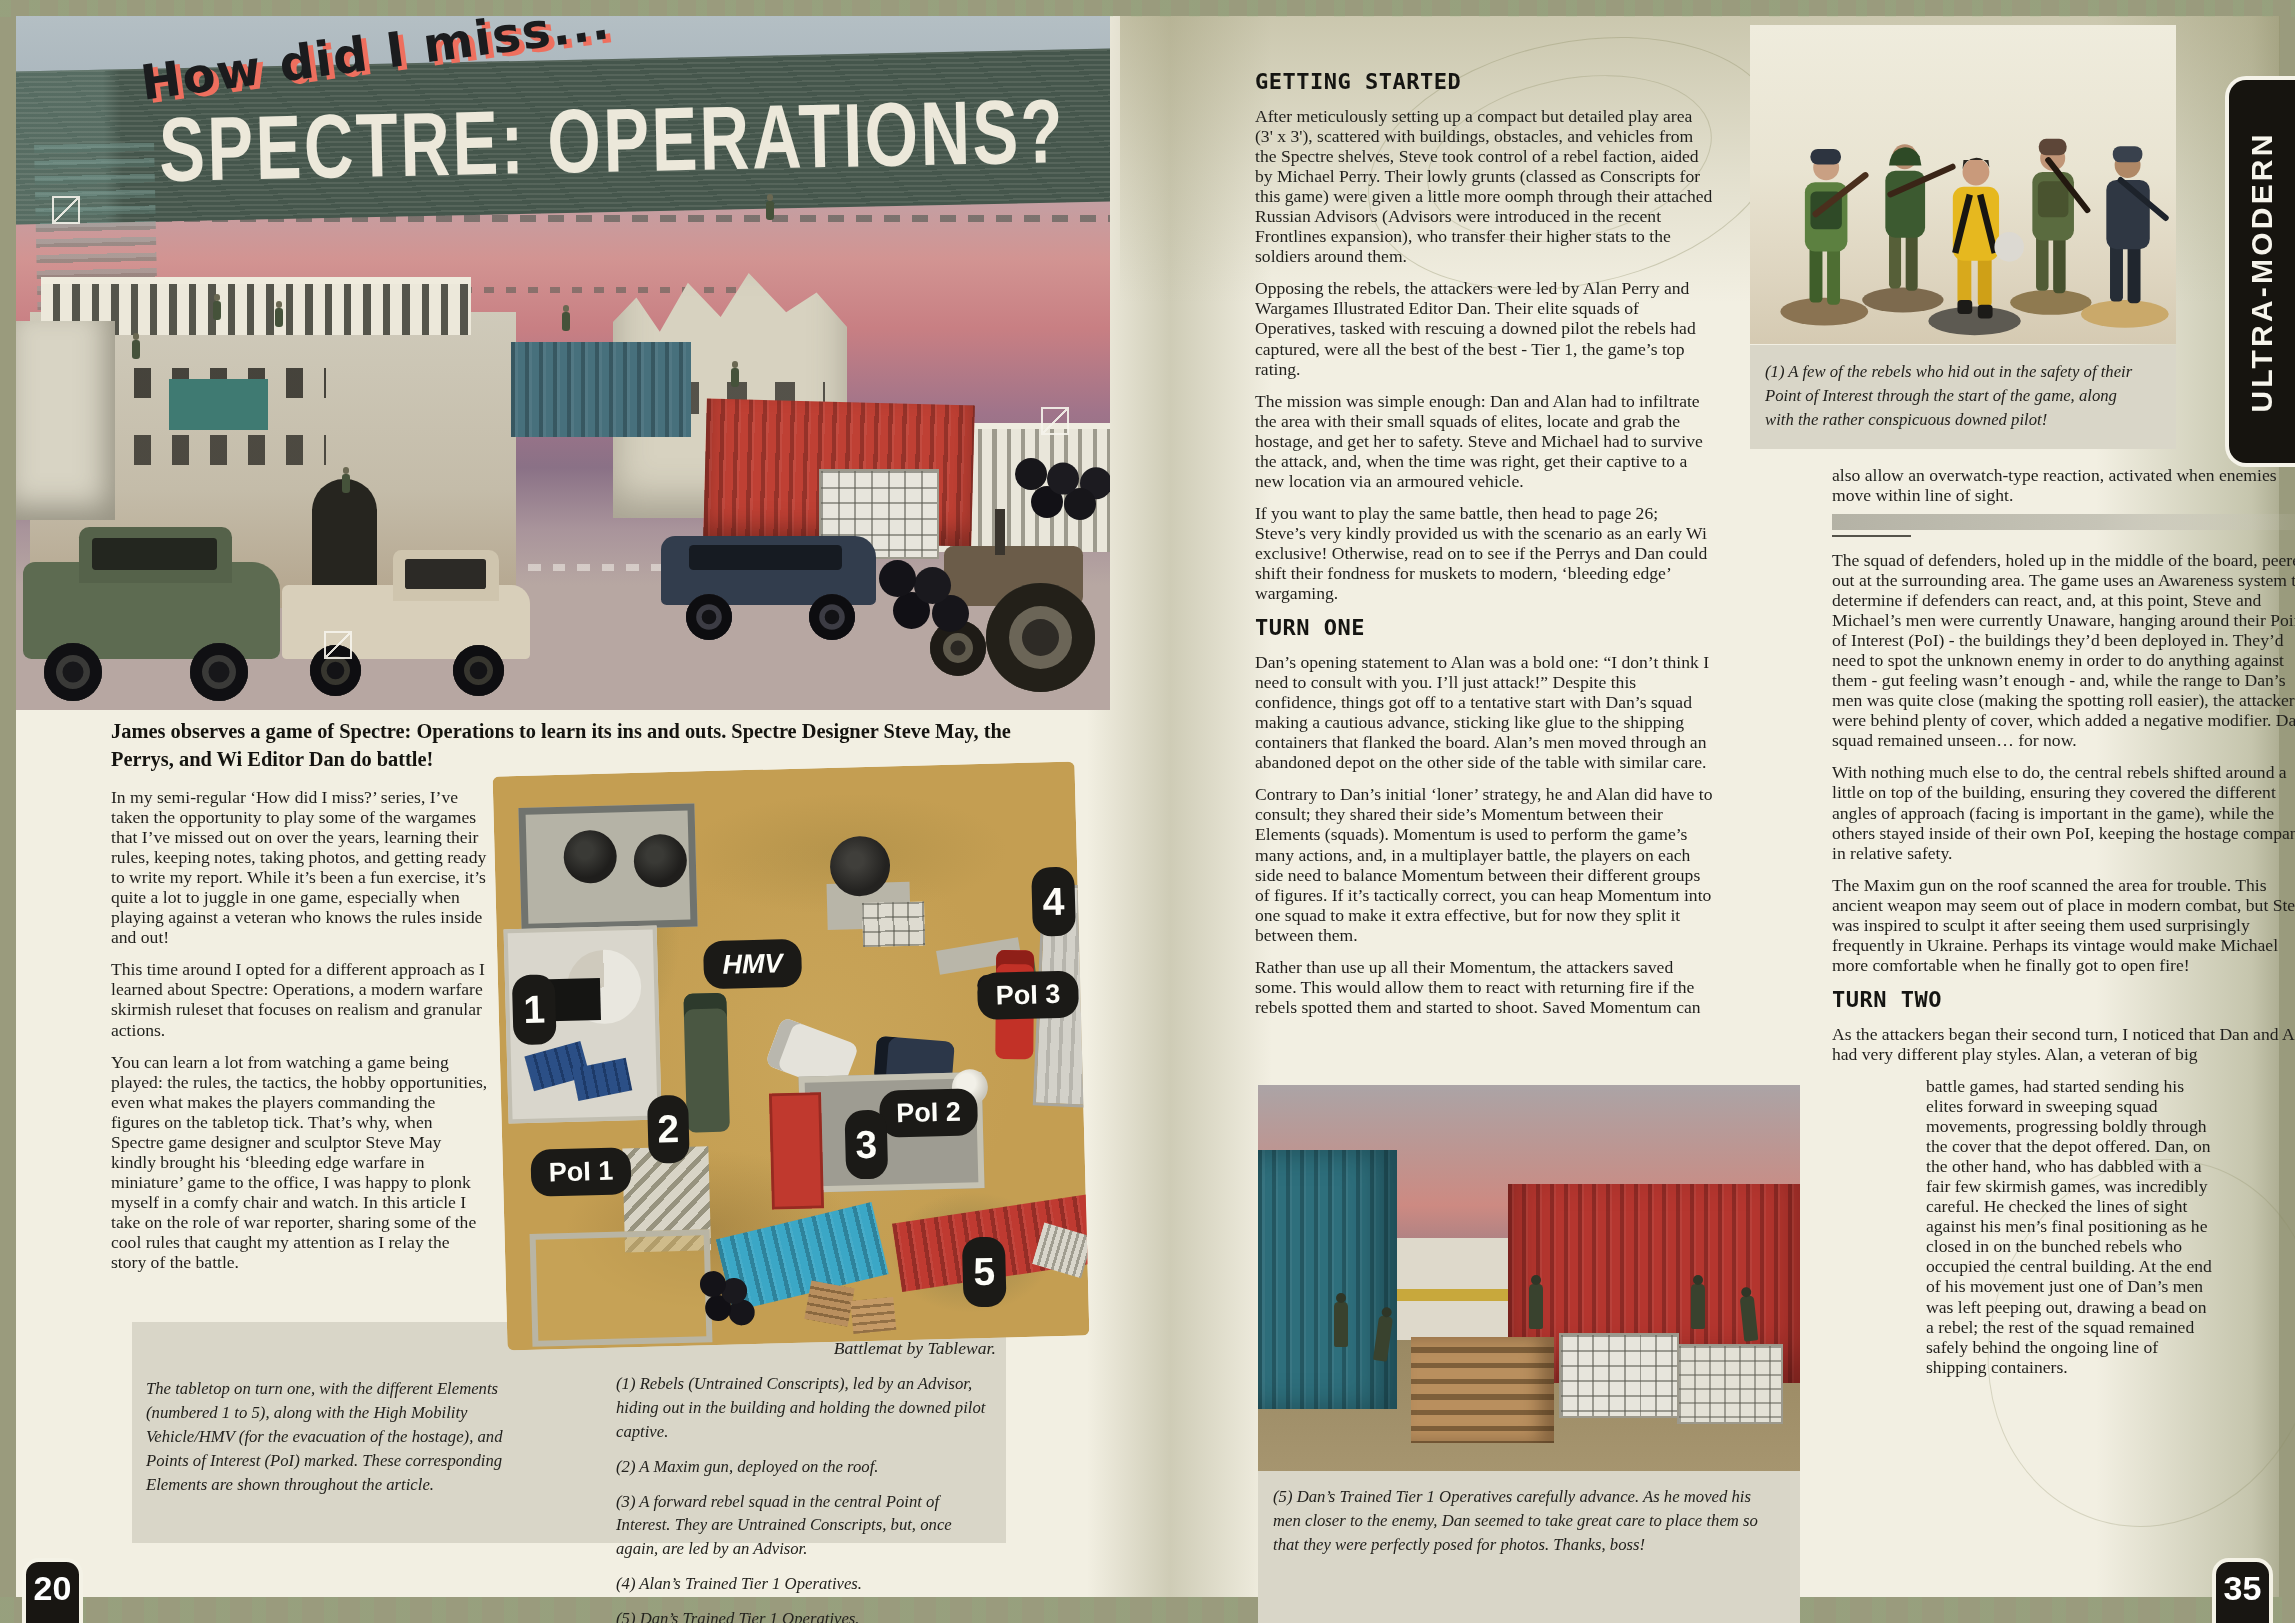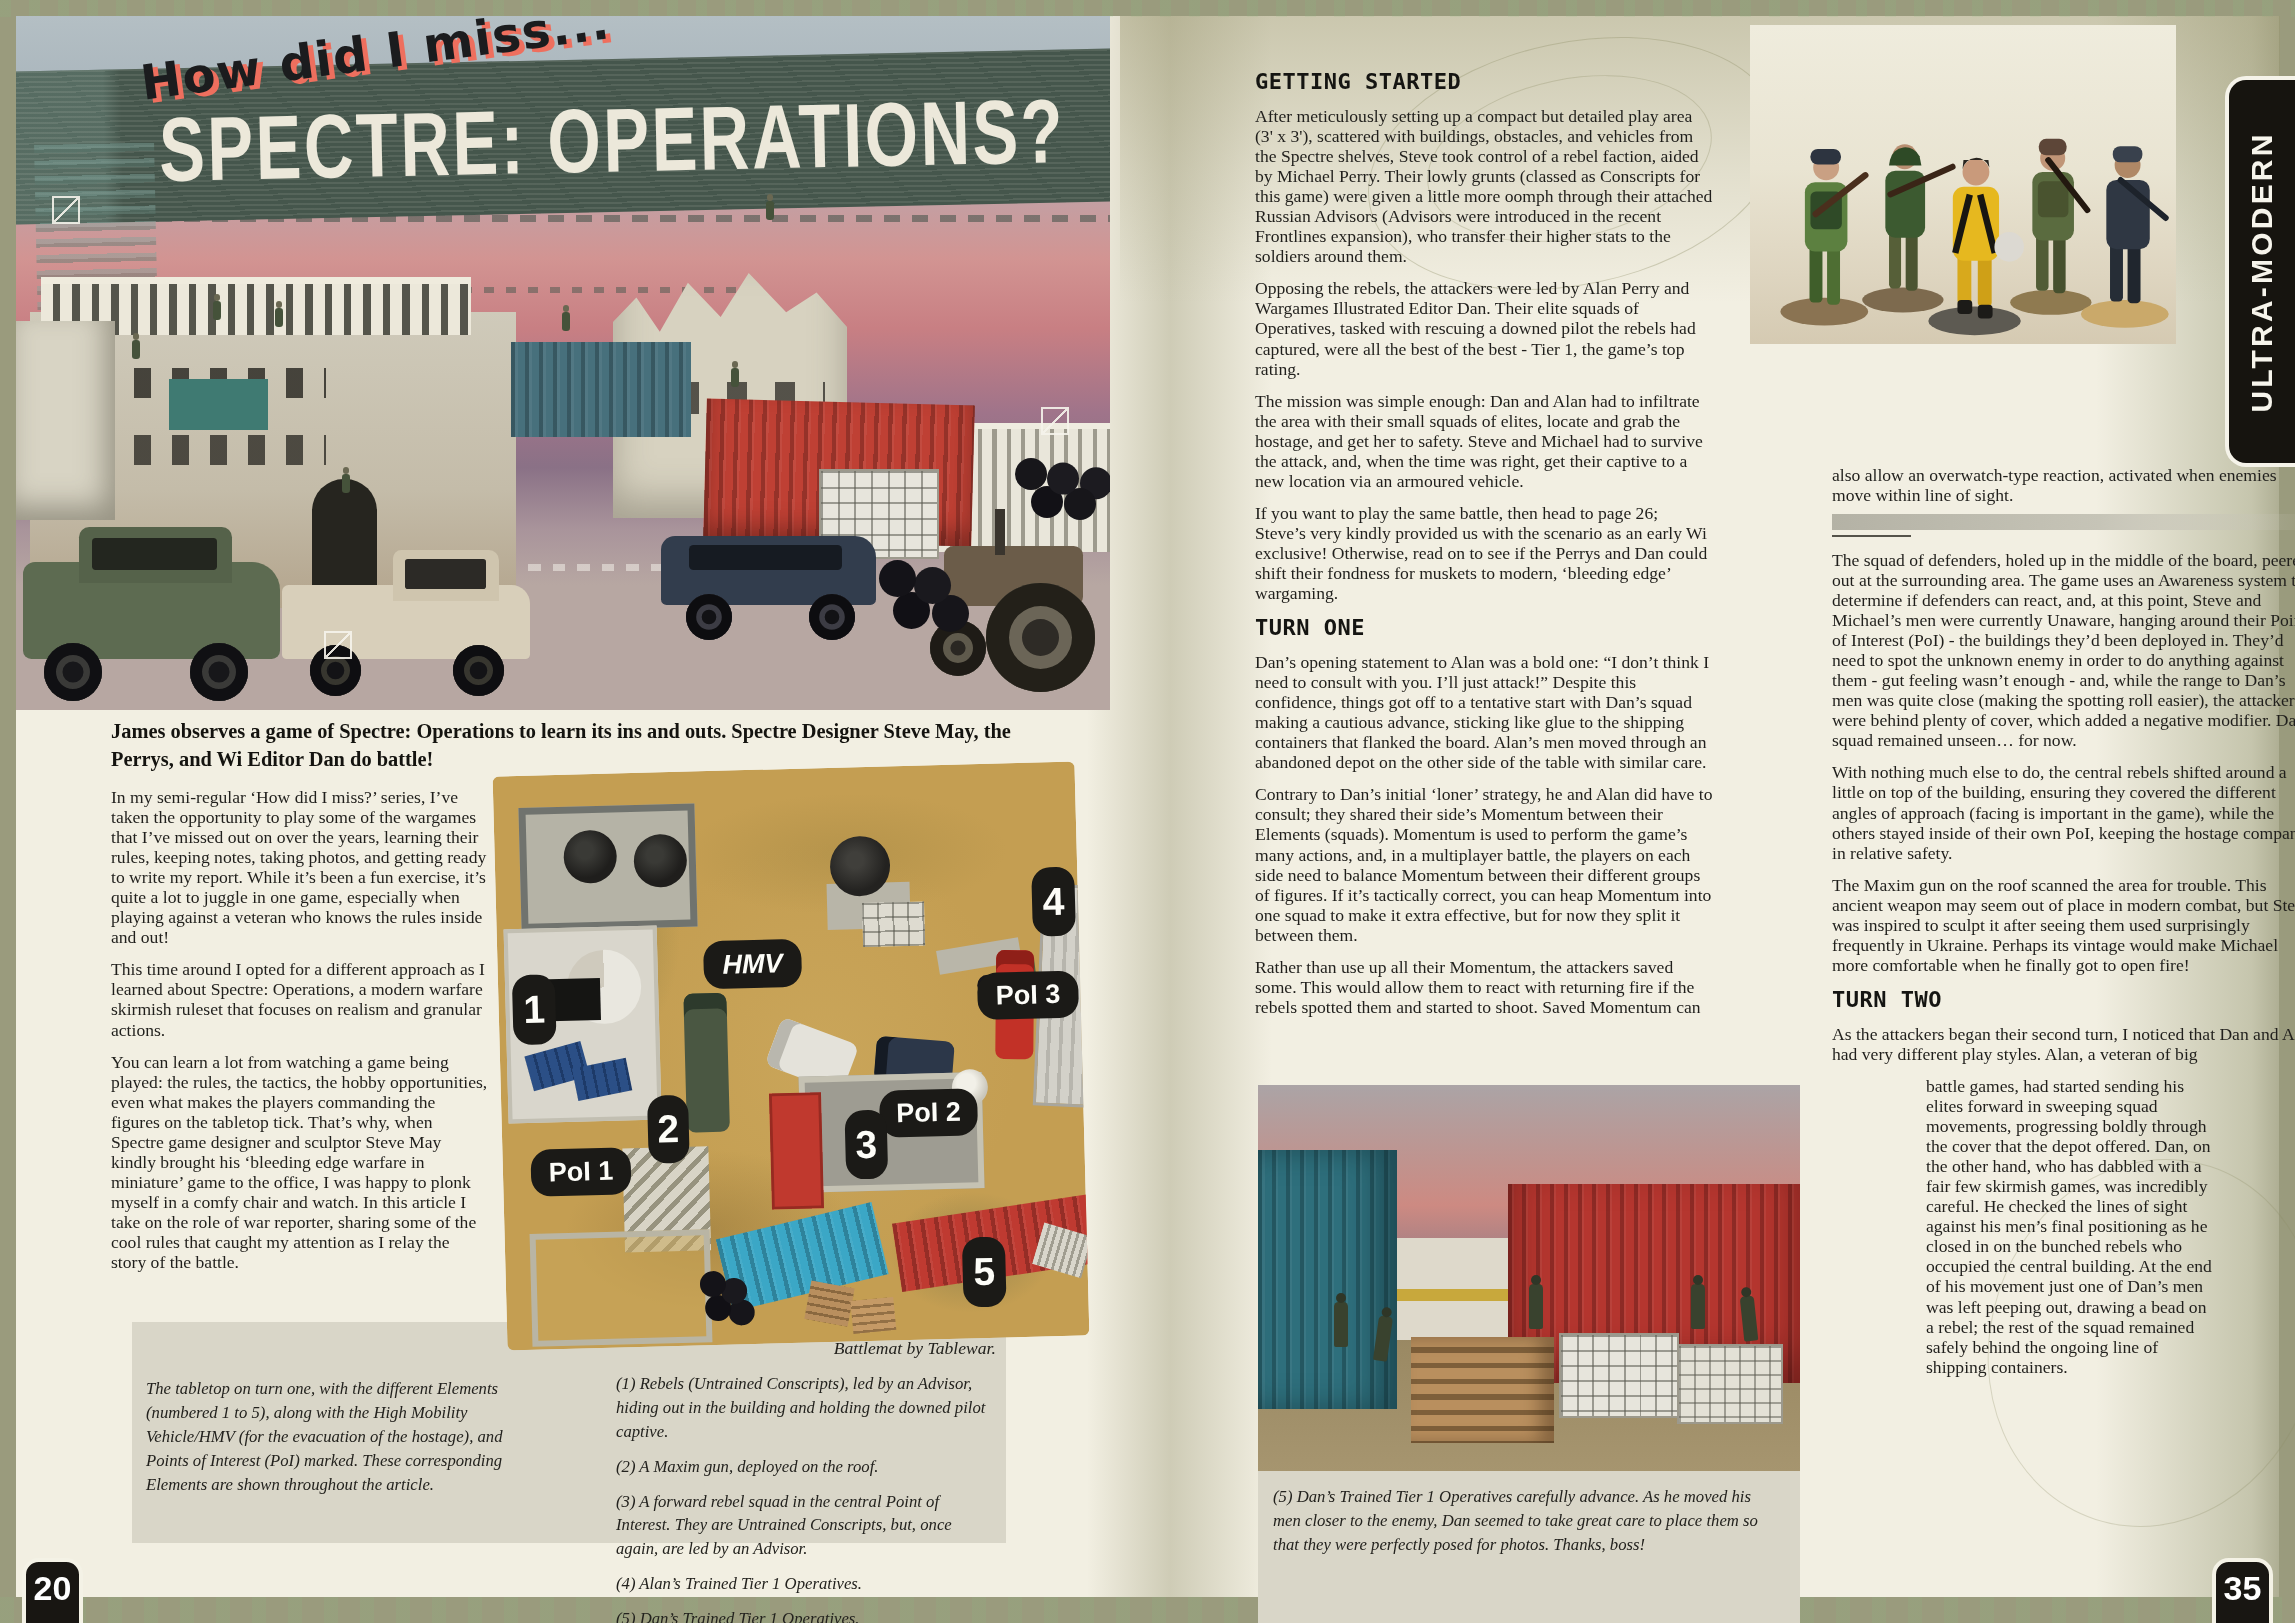--- a/index.html
+++ b/index.html
@@ -278,20 +278,23 @@
         <rect x="778" y="470" width="28" height="128" rx="9" fill="#262d36"></rect>
         <rect x="816" y="470" width="28" height="132" rx="9" fill="#20262e"></rect>
         <rect x="770" y="335" width="94" height="150" rx="22" fill="#2f3743"></rect>
         <circle cx="816" cy="303" r="28" fill="#b08866"></circle>
         <rect x="784" y="262" width="64" height="35" rx="16" fill="#39414d"></rect>
         <rect x="780" y="370" width="140" height="13" rx="6" fill="#1d232b" transform="rotate(40 850 376)"></rect>
       </g>
     </svg>
   </div>
 
+  <div class="capbox" style="left:1750px;top:345px;width:426px;height:104px;">
+    <div class="cap" style="position:absolute;left:15px;top:15px;width:384px;">(1) A few of the rebels who hid out in the safety of their Point of Interest through the start of the game, along with the rather conspicuous downed pilot!</div>
+  </div>
 
   <div class="abs" style="left:1832px;top:465px;width:486px;">
     <p class="p" style="margin-bottom:9.3px;">also allow an overwatch-type reaction, activated when enemies move within line of sight.</p>
     <div style="width:486px;height:15.7px;background:linear-gradient(90deg,#b4b2a5 0%,#c6c4b7 55%,rgba(198,196,183,0) 100%);margin:2.8px 0 4.6px 0;"></div>
     <div style="width:79px;height:2.3px;background:#55534a;margin:0 0 13px 0;"></div>
     <p class="p">The squad of defenders, holed up in the middle of the board, peered out at the surrounding area. The game uses an Awareness system to determine if defenders can react, and, at this point, Steve and Michael’s men were currently Unaware, hanging around their Points of Interest (PoI) - the buildings they’d been deployed in. They’d need to spot the unknown enemy in order to do anything against them - gut feeling wasn’t enough - and, while the range to Dan’s men was quite close (making the spotting roll easier), the attackers were behind plenty of cover, which added a negative modifier. Dan’s squad remained unseen… for now.</p>
     <p class="p">With nothing much else to do, the central rebels shifted around a little on top of the building, ensuring they covered the different angles of approach (facing is important in the game), while the others stayed inside of their own PoI, keeping the hostage company in relative safety.</p>
     <p class="p">The Maxim gun on the roof scanned the area for trouble. This ancient weapon may seem out of place in modern combat, but Steve was inspired to sculpt it after seeing them used surprisingly frequently in Ukraine. Perhaps its vintage would make Michael more comfortable when he finally got to open fire!</p>
     <h2 class="h-tech" style="margin-top:5px;">TURN TWO</h2>
     <p class="p">As the attackers began their second turn, I noticed that Dan and Alan had very different play styles. Alan, a veteran of big</p>

